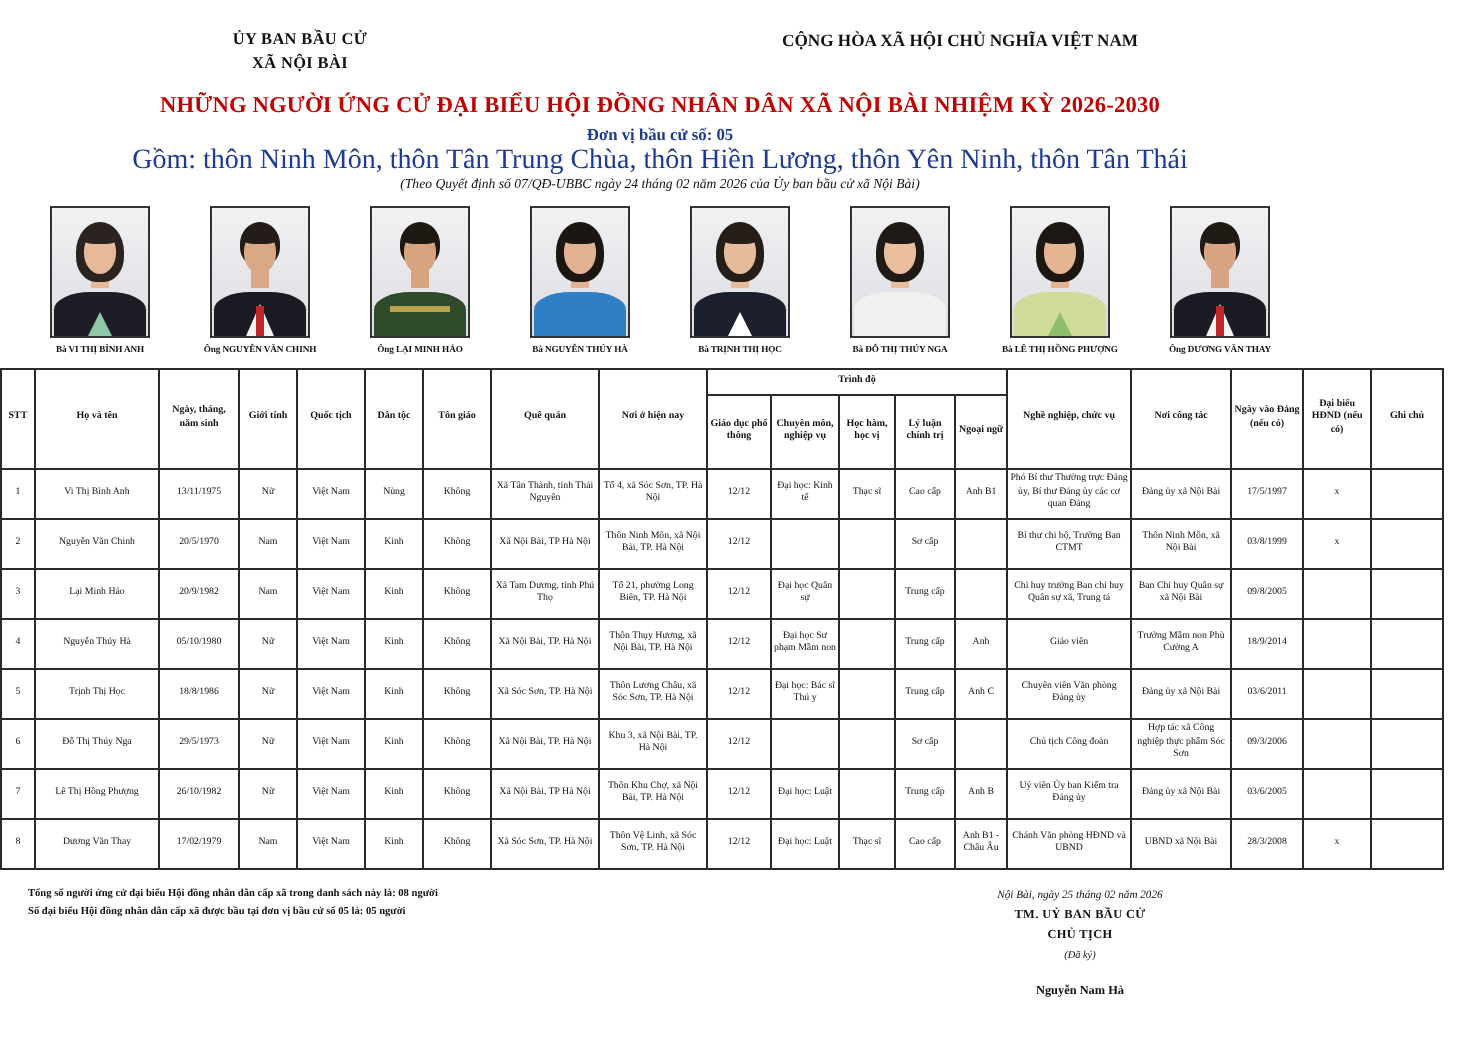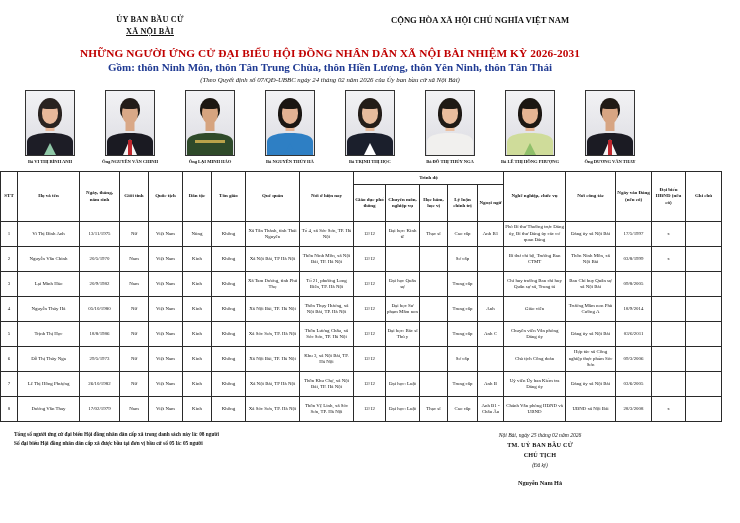--- a/index.html
+++ b/index.html
@@ -10,30 +10,30 @@
     color:#111;
     overflow:hidden;
   }
   .page { position:relative; width:660px; height:523px; box-sizing:border-box; padding:0; }
 
   
   .masthead { display:flex; padding:14px 0 0 0; }
   .mh-left { width:300px; text-align:center; }
   .mh-right { flex:1; text-align:center; }
   .org-line { font-weight:bold; font-size:8.2px; letter-spacing:.2px; line-height:12px; }
-  .org-line .u { text-decoration:underline; text-underline-offset:1px; }
+  .org-line .u { text-underline-offset:1px; }
   .nation { font-weight:bold; font-size:8.6px; line-height:12px; }
   .motto { font-weight:bold; font-size:8px; line-height:12px; display:inline-block;
            border-bottom:1px solid #111; padding-bottom:0px; }
 
   .title-block { text-align:center; margin-top:8px; }
   .t1 { color:#c00000; font-weight:bold; font-size:10.4px; line-height:14px; letter-spacing:.1px; }
   .t2 { color:#c00000; font-weight:bold; font-size:11.3px; line-height:15px; letter-spacing:.1px; }
   .t3 { color:#1f3a93; font-weight:bold; font-size:8.4px; line-height:13px; }
-  .t4 { color:#1f3a93; font-weight:bold; font-size:11px; line-height:13px; }
+  .t4 { color:#1f3a93; font-weight:normal; font-size:14px; line-height:13px; }
   .t5 { font-style:italic; font-size:6.8px; line-height:12px; color:#111; }
 
   
   .photos { display:flex; justify-content:space-between; padding:4px 10px 0 10px; }
   .pcell { width:84px; text-align:center; }
   .frame { width:48px; height:64px; margin:0 auto; border:1px solid #333; overflow:hidden;
            position:relative; background:#e9e9ec; }
   .pname { font-size:4.6px; font-weight:bold; line-height:7px; margin-top:2px; white-space:nowrap;
            letter-spacing:-.05px; }
 
@@ -80,21 +80,22 @@
       <div class="org-line">
         <span class="u">XÃ NỘI BÀI</span>
       </div>
     </div>
     <div class="mh-right">
       <div class="nation">CỘNG HÒA XÃ HỘI CHỦ NGHĨA VIỆT NAM</div>
     </div>
   </div>
 
   <div class="title-block">
-    <div class="t2">NHỮNG NGƯỜI ỨNG CỬ ĐẠI BIỂU HỘI ĐỒNG NHÂN DÂN XÃ NỘI BÀI NHIỆM KỲ 2026-2031</div>
+    <div class="t2">NHỮNG NGƯỜI ỨNG CỬ ĐẠI BIỂU HỘI ĐỒNG NHÂN DÂN XÃ NỘI BÀI NHIỆM KỲ 2026-2030</div>
+    <div class="t3">Đơn vị bầu cử số: 05</div>
     <div class="t4">Gồm: thôn Ninh Môn, thôn Tân Trung Chùa, thôn Hiền Lương, thôn Yên Ninh, thôn Tân Thái</div>
     <div class="t5">(Theo Quyết định số 07/QĐ-UBBC ngày 24 tháng 02 năm 2026 của Ủy ban bầu cử xã Nội Bài)</div>
   </div>
 
   <div class="photos" id="photo-strip">
       <div class="pcell">
         <div class="frame">
           <div class="bg" style="background: linear-gradient(rgb(242, 242, 244), rgb(220, 220, 226));"></div>
           <div class="body" style="width: 46px; height: 22px; background: rgb(29, 29, 38);"></div>
           <div class="neck" style="width: 9px; height: 10px; top: 30px; background: rgb(232, 184, 154);"></div>

